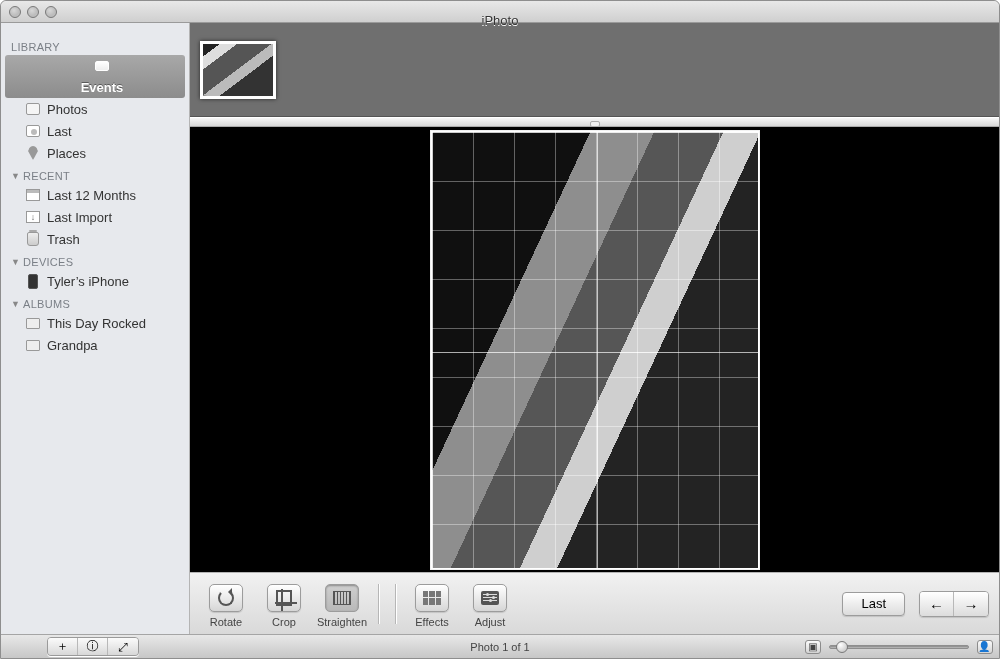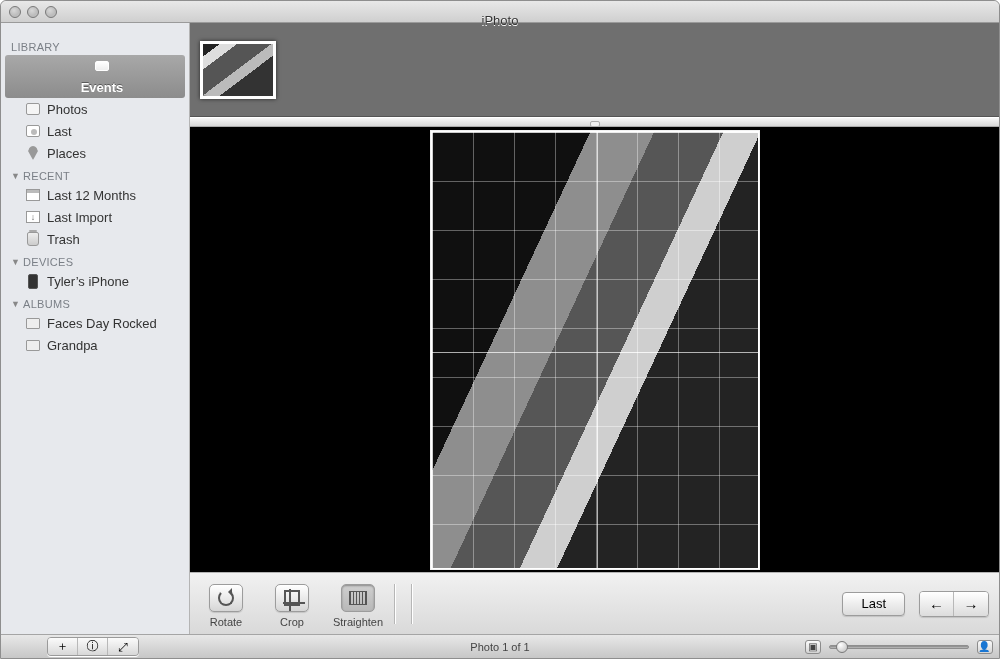--- a/index.html
+++ b/index.html
@@ -50,21 +50,21 @@
   .grid-overlay { position:absolute; inset:0; pointer-events:none;
     background-image:
       linear-gradient(#ffffff55 1px, transparent 1px),
       linear-gradient(90deg,#ffffff55 1px, transparent 1px),
       linear-gradient(#ffffffa0 1px, transparent 1px),
       linear-gradient(90deg,#ffffffa0 1px, transparent 1px);
     background-size: 41px 49px, 41px 49px, 165px 220px, 165px 220px;
     border: 1px solid #fff; box-sizing: border-box;
   }
   .toolbar { height: 62px; background: linear-gradient(#f1f1f1,#d9d9d9); border-top:1px solid #b4b4b4; display:flex; align-items:center; padding: 0 10px; gap: 4px; }
-  .tb-group { display:flex; align-items:flex-start; gap: 14px; }
+  .tb-group { display:flex; align-items:flex-start; gap: 6px; }
   .tb-btn { display:flex; flex-direction:column; align-items:center; width: 52px; padding-top:4px; cursor:default; }
   .tb-btn .glyph { width: 34px; height: 28px; border:1px solid #9c9c9c; border-radius:5px; background: linear-gradient(#fff,#d6d6d6); box-shadow: inset 0 1px #fff, 0 1px 1px #0002; display:flex; align-items:center; justify-content:center; }
   .tb-btn.active .glyph { background: linear-gradient(#cfcfcf,#b8b8b8); box-shadow: inset 0 1px 2px #0005; }
   .tb-btn .lbl { font-size: 11px; color:#444; margin-top:4px; }
   .sep { width:1px; height:40px; background:#b6b6b6; margin: 0 6px; box-shadow: 1px 0 #fff; align-self:center; }
   .spacer { flex:1; }
   .done-btn { height: 24px; padding: 0 18px; font-size:13px; border:1px solid #9c9c9c; border-radius:4px; background: linear-gradient(#fff,#dcdcdc); box-shadow: 0 1px 1px #0002; }
   .navbtns { display:flex; margin-left:10px; border:1px solid #9c9c9c; border-radius:4px; overflow:hidden; box-shadow:0 1px 1px #0002;}
   .navbtns button { width:34px; height:24px; background:linear-gradient(#fff,#dcdcdc); border:none; font-size:15px; }
   .navbtns button:first-child { border-right:1px solid #b8b8b8; }
@@ -176,21 +176,21 @@
       </div>
 
       <div class="section-hdr">
         <span class="tri">▼</span>
         <span>ALBUMS</span>
       </div>
       <div class="item">
         <span class="icon">
             <span class="ico-book"></span>
           </span>
-        <span>Faces Day Rocked</span>
+        <span>This Day Rocked</span>
       </div>
       <div class="item">
         <span class="icon">
             <span class="ico-book"></span>
           </span>
         <span>Grandpa</span>
       </div>
     </div>
 
     <div class="main">
@@ -219,20 +219,45 @@
           </div>
           <div class="tb-btn active">
             <div class="glyph">
                 <span class="g-straight"></span>
               </div>
             <div class="lbl">Straighten</div>
           </div>
         </div>
         <div class="sep"></div>
         <div class="sep"></div>
+        <div class="tb-group">
+          <div class="tb-btn">
+            <div class="glyph">
+                <span class="g-effects">
+                  <span></span>
+                  <span></span>
+                  <span></span>
+                  <span></span>
+                  <span></span>
+                  <span></span>
+                </span>
+              </div>
+            <div class="lbl">Effects</div>
+          </div>
+          <div class="tb-btn">
+            <div class="glyph">
+                <span class="g-adjust">
+                  <span></span>
+                  <span></span>
+                  <span></span>
+                </span>
+              </div>
+            <div class="lbl">Adjust</div>
+          </div>
+        </div>
         <div class="spacer"></div>
         <button class="done-btn">Last</button>
         <div class="navbtns">
           <button>
             <span>←</span>
           </button>
           <button>
             <span>→</span>
           </button>
         </div>

